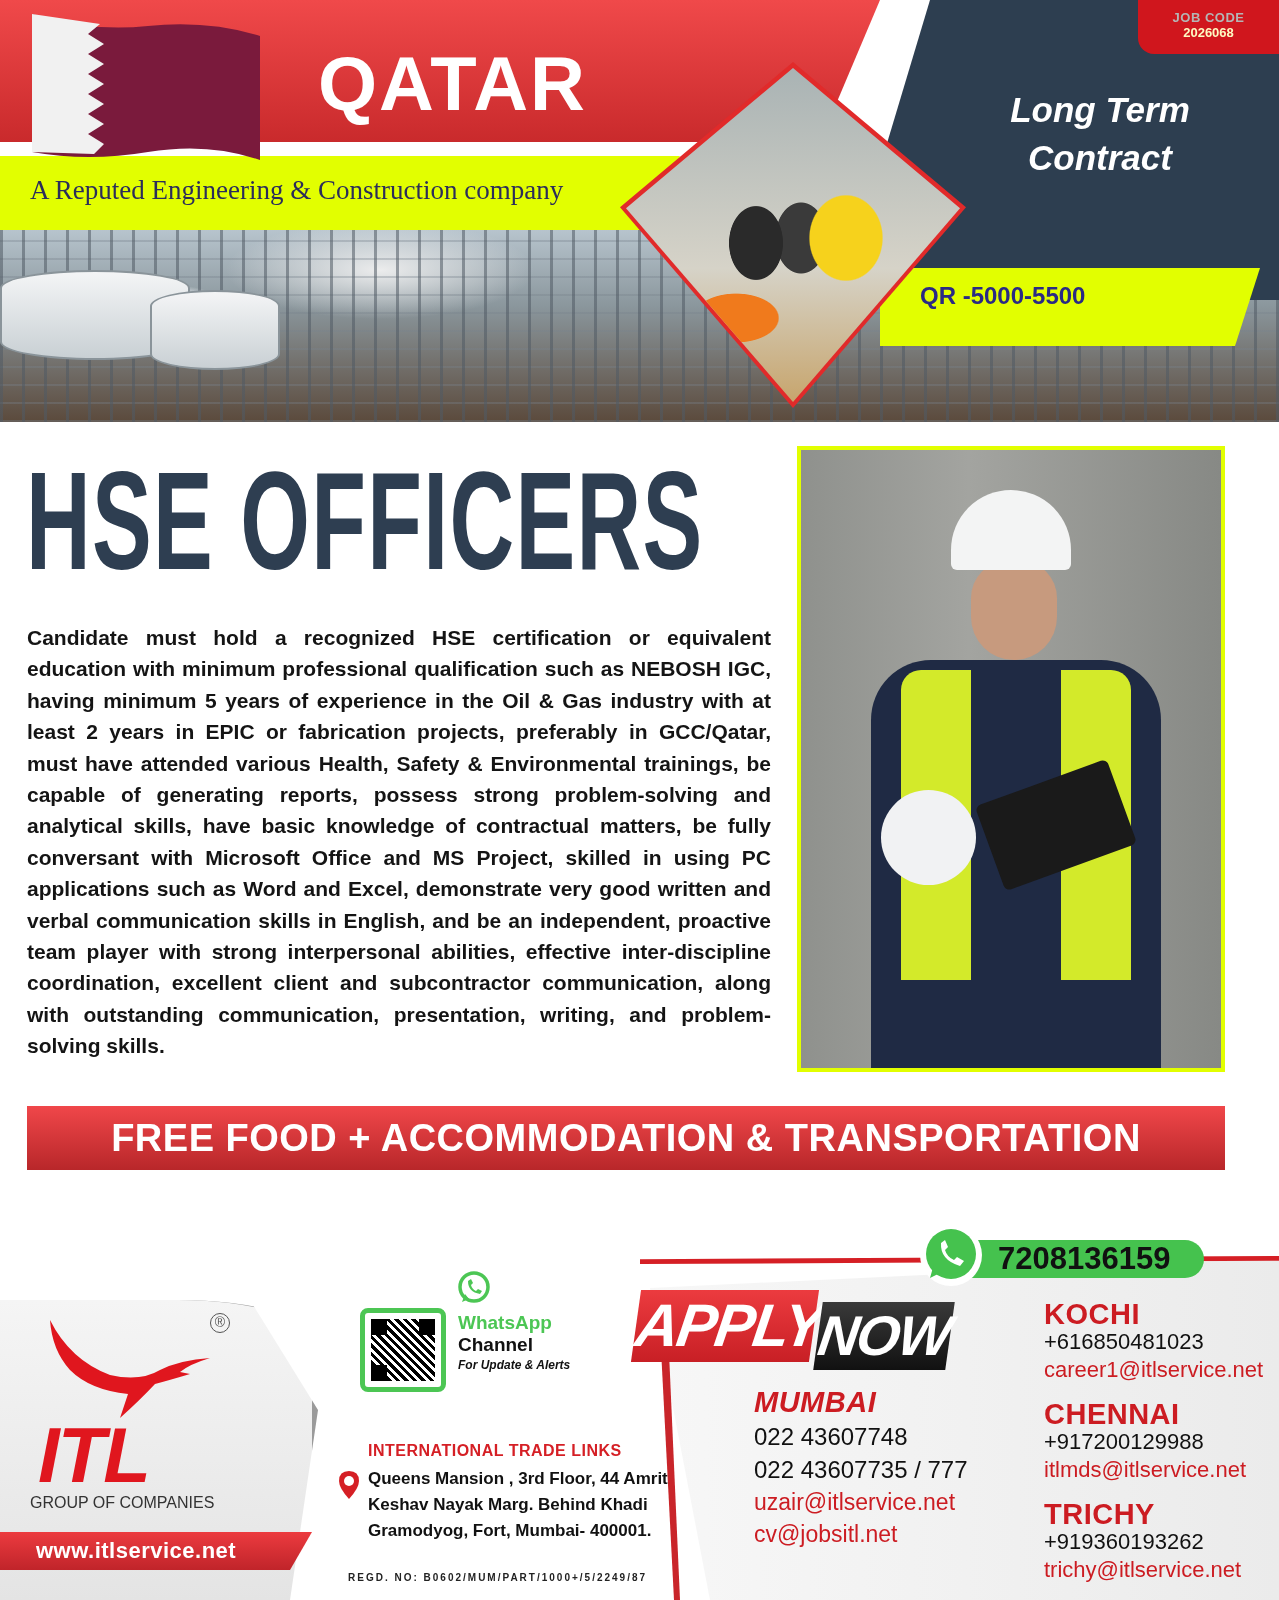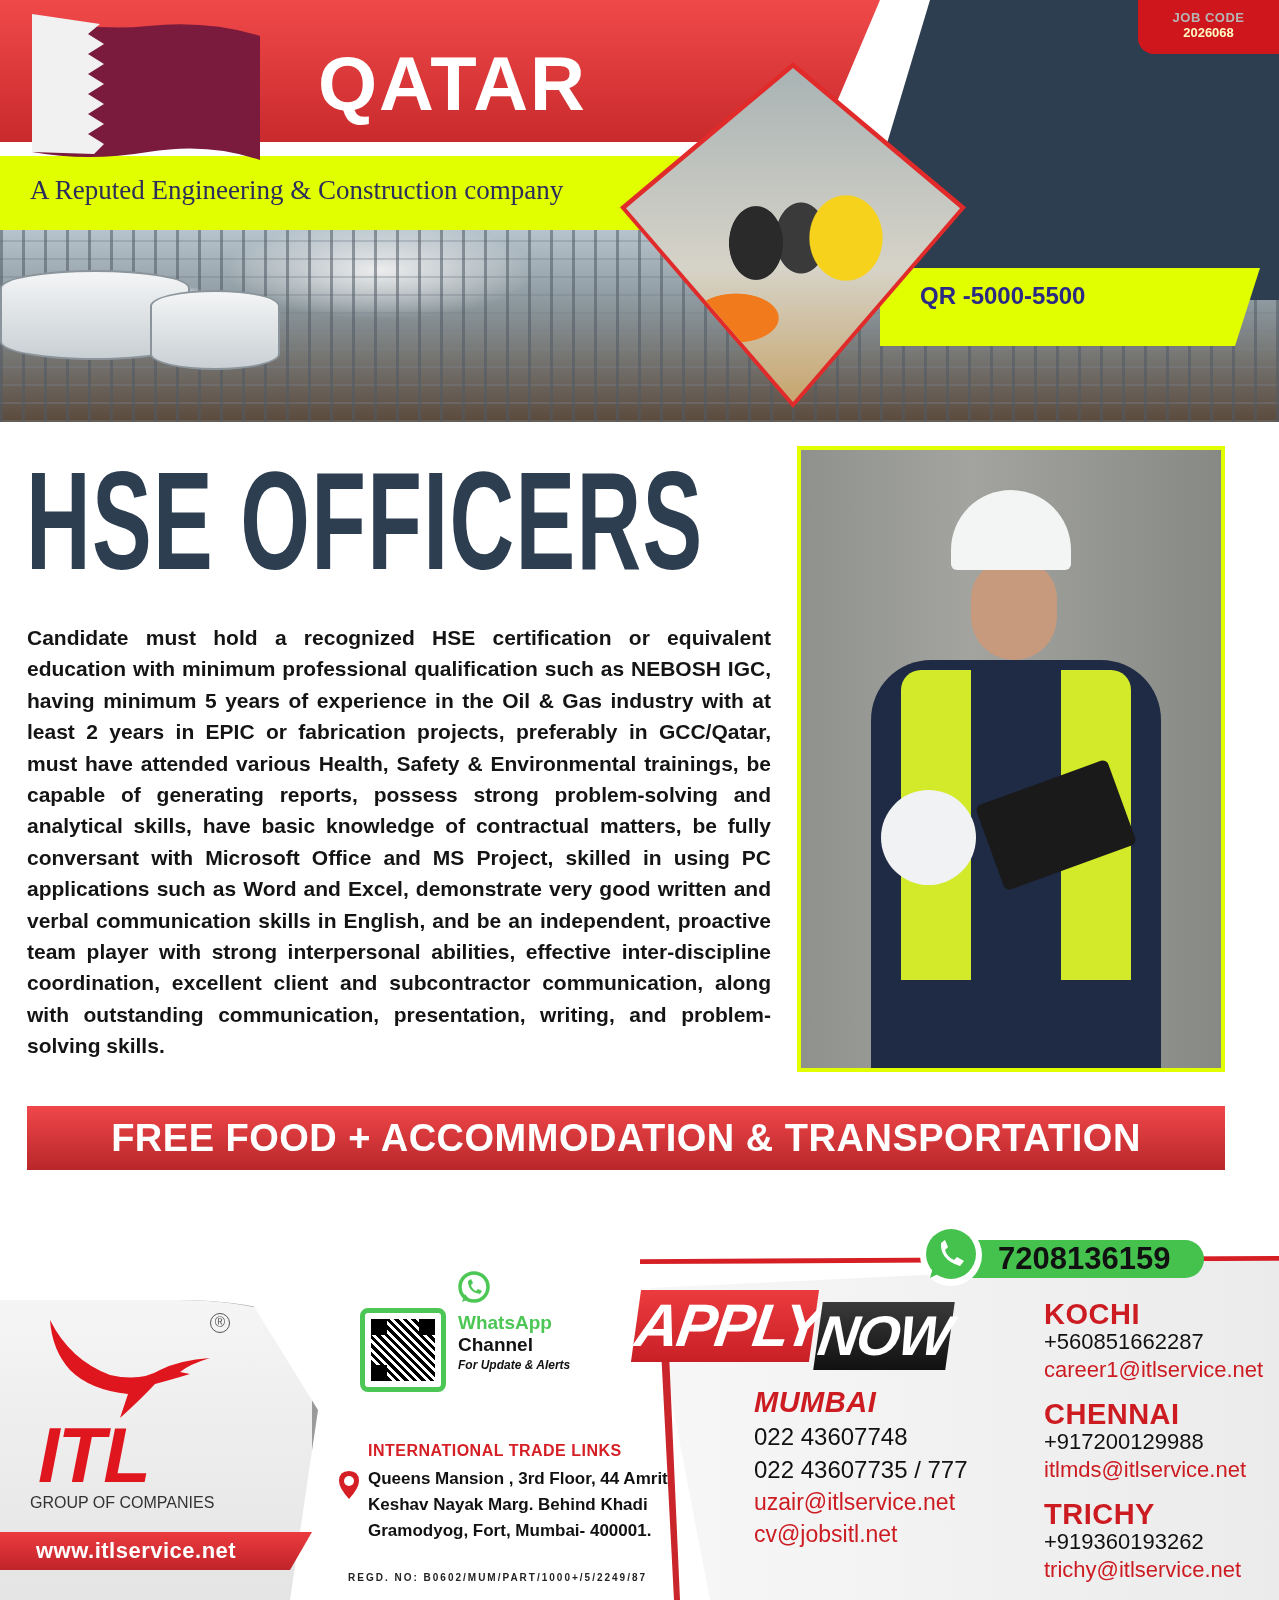--- a/index.html
+++ b/index.html
@@ -155,20 +155,24 @@
 
   <div class="diamond">
     <div class="diamond-inner"></div>
     <div class="diamond-photo"></div>
   </div>
 
   <div class="job-code">
     <div class="lbl">JOB CODE</div>
     <div class="val">2026068</div>
   </div>
+  <div class="contract">
+    <div>Long Term</div>
+    <div>Contract</div>
+  </div>
   <div class="salary">QR -5000-5500</div>
 </div>
 
 <div class="role-title">HSE OFFICERS</div>
 <div class="desc">Candidate must hold a recognized HSE certification or equivalent education with minimum professional qualification such as NEBOSH IGC, having minimum 5 years of experience in the Oil &amp; Gas industry with at least 2 years in EPIC or fabrication projects, preferably in GCC/Qatar, must have attended various Health, Safety &amp; Environmental trainings, be capable of generating reports, possess strong problem-solving and analytical skills, have basic knowledge of contractual matters, be fully conversant with Microsoft Office and MS Project, skilled in using PC applications such as Word and Excel, demonstrate very good written and verbal communication skills in English, and be an independent, proactive team player with strong interpersonal abilities, effective inter-discipline coordination, excellent client and subcontractor communication, along with outstanding communication, presentation, writing, and problem-solving skills.</div>
 
 <div class="photo-frame">
   <div class="photo">
     <div class="ph-body"></div>
     <div class="ph-vest-l"></div>
@@ -232,21 +236,21 @@
 
 <div class="office mumbai">
   <div class="city">MUMBAI</div>
   <div class="phone">022 43607748</div>
   <div class="phone">022 43607735 / 777</div>
   <div class="email">uzair@itlservice.net</div>
   <div class="email">cv@jobsitl.net</div>
 </div>
 <div class="office kochi">
   <div class="city">KOCHI</div>
-  <div class="phone">+560851662287</div>
+  <div class="phone">+616850481023</div>
   <div class="email">career1@itlservice.net</div>
 </div>
 <div class="office chennai">
   <div class="city">CHENNAI</div>
   <div class="phone">+917200129988</div>
   <div class="email">itlmds@itlservice.net</div>
 </div>
 <div class="office trichy">
   <div class="city">TRICHY</div>
   <div class="phone">+919360193262</div>

